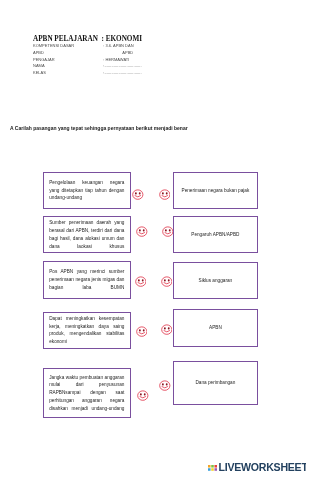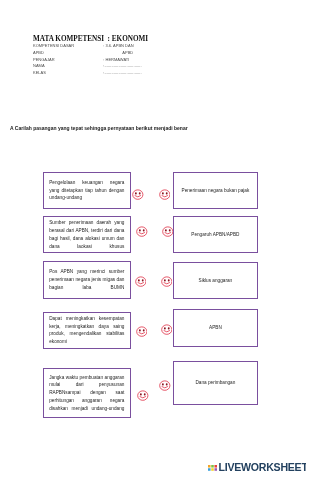--- a/index.html
+++ b/index.html
@@ -33,21 +33,21 @@
   
   #logo{position:absolute;left:208px;top:461.5px;display:flex;align-items:center;}
   .logo-mark{width:9px;height:9px;margin-right:1.5px;display:block;}
   .logo-text{font-family:"Liberation Sans",sans-serif;font-weight:bold;font-size:10.6px;
              line-height:10.6px;color:#23415f;letter-spacing:-0.25px;}
 </style>
 </head>
 <body>
 
 <div id="header">
-  <div class="hdr-title">MATA KOMPETENSI  : EKONOMI</div>
+  <div class="hdr-title">APBN PELAJARAN  : EKONOMI</div>
   <div style="height:0px"></div>
   <div class="hdr-line">
     <span class="hdr-label">KOMPETENSI DASAR</span>
     <span class="hdr-value">: 3.6. APBN DAN</span>
   </div>
   <div class="hdr-line">
     <span class="hdr-label">APBD</span>
     <span class="hdr-value center">APBD</span>
   </div>
   <div class="hdr-line">

